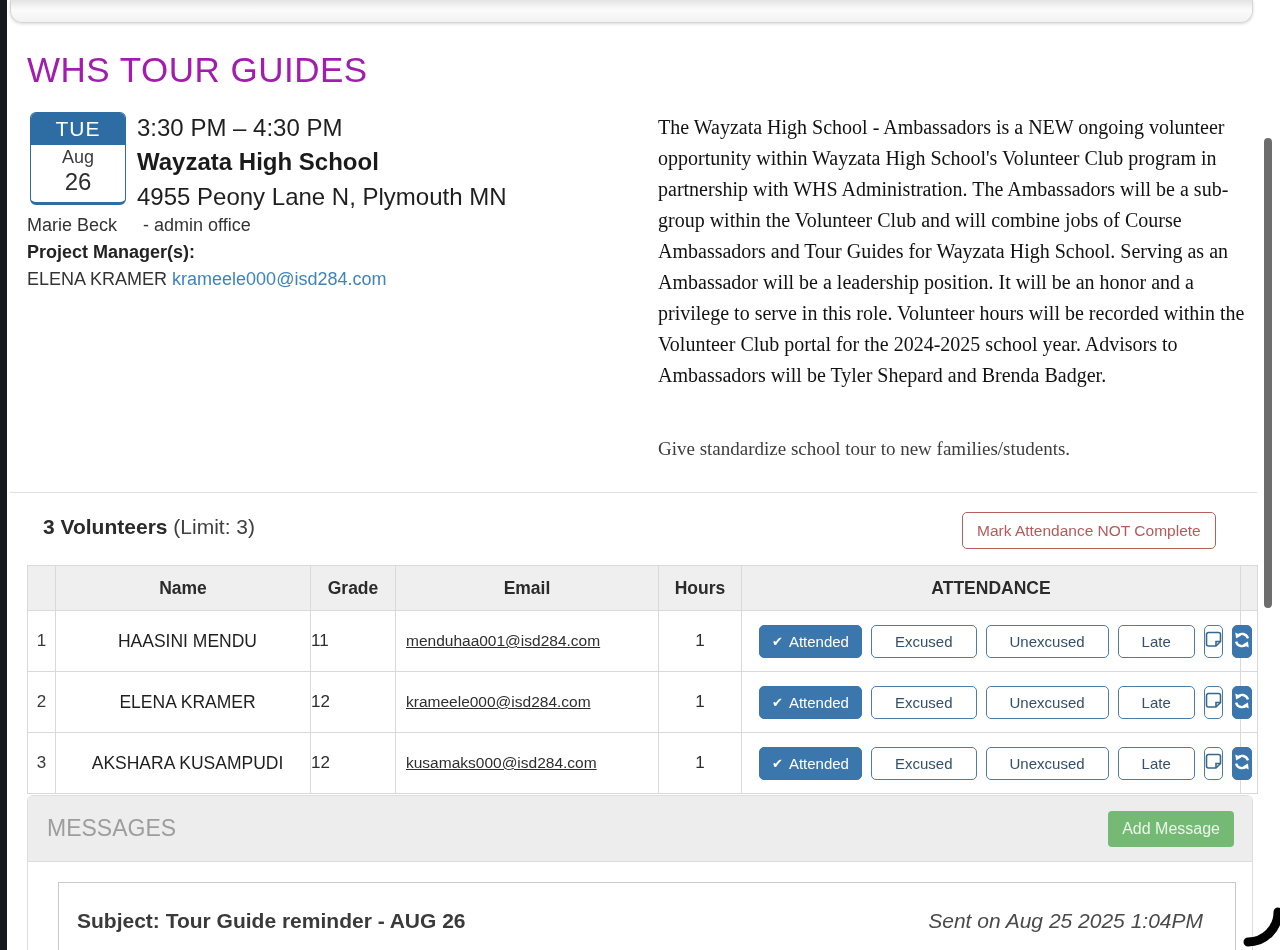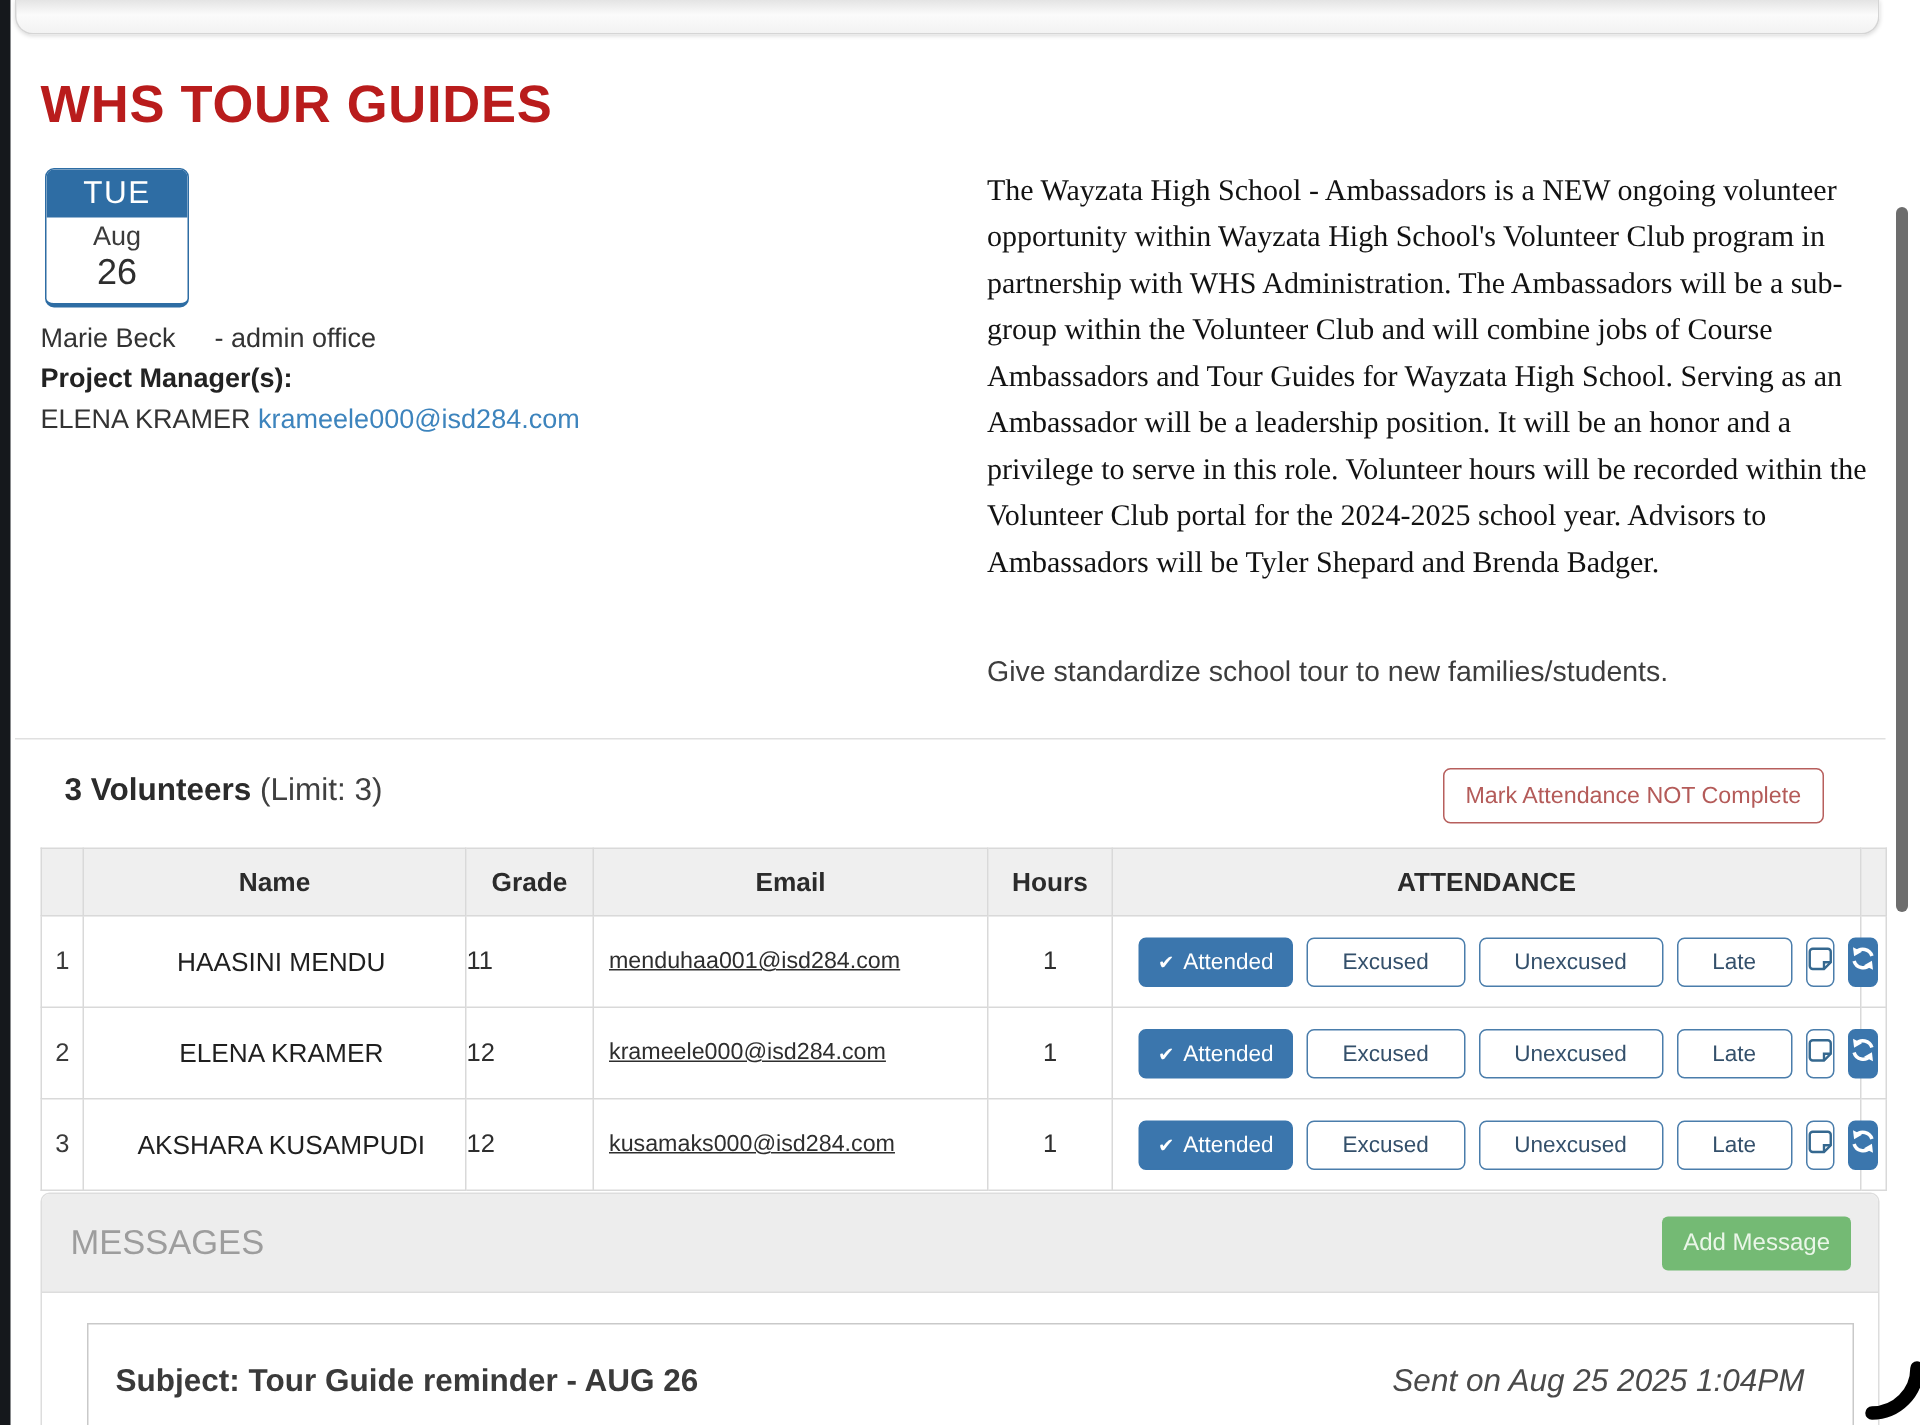--- a/index.html
+++ b/index.html
@@ -9,21 +9,21 @@
 
   .left-strip { position:absolute; left:0; top:0; width:7px; height:950px;
     background:#15181c; }
 
   .top-card-edge { position:absolute; left:10px; top:0; width:1243px; height:23px;
     border:1px solid #d5d5d5; border-top:none; border-radius:0 0 12px 12px;
     background:linear-gradient(#e4e4e4, #fbfbfb 45%, #f2f2f2);
     box-shadow:0 1px 3px rgba(0,0,0,0.15); }
 
   .page-title { position:absolute; left:27px; top:50px; font-size:35px;
-    font-weight:700; color:#b91c1c; letter-spacing:0.5px; }
+    font-weight:400; color:#a21caf; letter-spacing:0.5px; }
 
   
   .date-badge { position:absolute; left:30px; top:112px; width:96px; height:93px;
     border:1px solid #2e6da4; border-bottom:3px solid #2e6da4; border-radius:6px;
     background:#fff; overflow:hidden; }
   .date-badge .dow { background:#2e6da4; color:#fff; text-align:center;
     font-size:21px; height:32px; line-height:32px; letter-spacing:1px; }
   .date-badge .mon { text-align:center; font-size:18px; color:#3b3b3b;
     margin-top:2px; }
   .date-badge .day { text-align:center; font-size:24px; color:#2e2e2e; }
@@ -37,21 +37,21 @@
   .contact-line .note { margin-left:26px; }
   .pm-label { position:absolute; left:27px; top:242px; font-size:18px;
     font-weight:700; color:#222; }
   .pm-line { position:absolute; left:27px; top:269px; font-size:18px; color:#333; }
   .pm-line a { color:#3d84bd; text-decoration:none; }
 
   .description { position:absolute; left:658px; top:112px; width:588px;
     font-family:"Liberation Serif", serif; font-size:20px; line-height:31px;
     color:#121212; }
   .summary { position:absolute; left:658px; top:438px; width:588px;
-    font-size:19px; color:#3d3d3d; }
+    font-size:19px; color:#3d3d3d;font-family:Liberation Serif, serif; }
 
   .divider { position:absolute; left:10px; top:492px; width:1247px; height:1px;
     background:#e0e0e0; }
 
   .vol-heading { position:absolute; left:43px; top:515px; font-size:21px; color:#404040; }
   .vol-heading b { color:#2b2b2b; }
 
   .mark-btn { position:absolute; left:962px; top:512px; height:37px;
     background:#fff; border:1px solid #b75f5d; border-radius:5px; color:#b45b59;
     font-size:15.5px; padding:0 14px; cursor:pointer;
@@ -114,20 +114,25 @@
   <div class="top-card-edge"></div>
 
   <div class="page-title">WHS TOUR GUIDES</div>
 
   <div class="date-badge">
     <div class="dow">TUE</div>
     <div class="mon">Aug</div>
     <div class="day">26</div>
   </div>
 
+  <div class="event-info">
+    <div class="time">3:30 PM – 4:30 PM</div>
+    <div class="school">Wayzata High School</div>
+    <div class="addr">4955 Peony Lane N, Plymouth MN</div>
+  </div>
 
   <div class="contact-line">
     <span>Marie Beck</span><span class="note">- admin office</span>
   </div>
   <div class="pm-label">Project Manager(s):</div>
   <div class="pm-line">
     <span>ELENA KRAMER</span>
     <a href="#">krameele000@isd284.com</a>
   </div>
 

